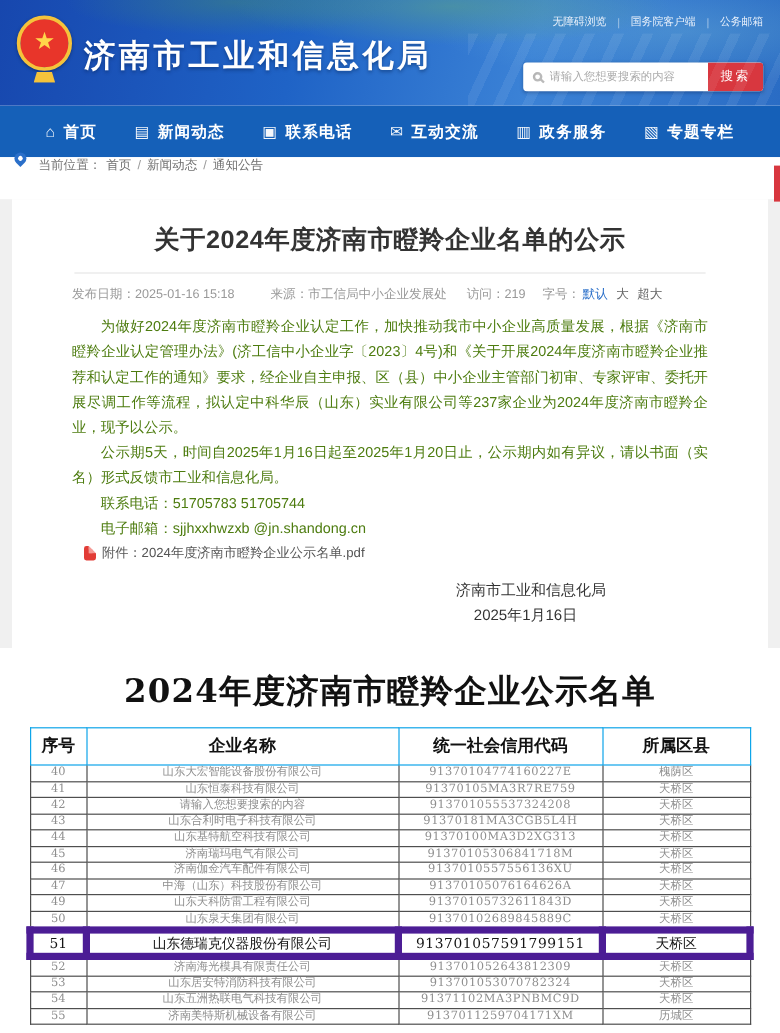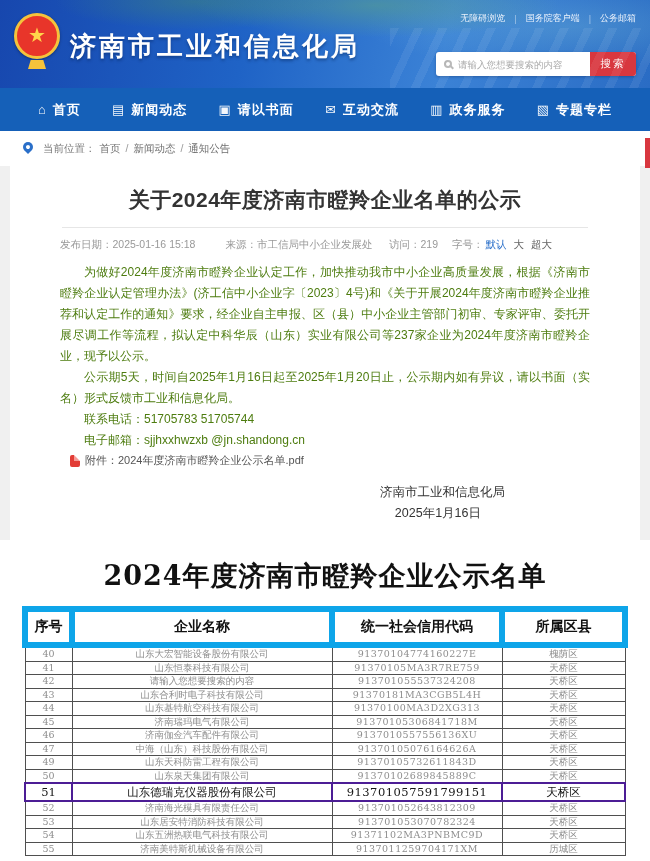--- a/index.html
+++ b/index.html
@@ -45,21 +45,21 @@
       color:#fff;font-size:10.5px;border:none;cursor:pointer;letter-spacing:2px;}
 
   
   .main-nav{height:43px;background:var(--nav-blue);display:flex;align-items:center;
       justify-content:space-between;padding:0 38px;}
   .nav-item{display:flex;align-items:center;gap:6px;color:#fff;font-size:13px;
       font-weight:700;cursor:pointer;letter-spacing:1px;}
   .nav-ico{font-size:13px;font-weight:400;opacity:.95;}
 
   
-  .breadcrumb{height:35px;background:#fff;display:flex;align-items:center;padding-left:23px;
+  .breadcrumb{height:35px;background:#fff;display:flex;padding-left:12px;
       font-size:10.5px;color:#777;}
   .pin{width:10px;height:10px;background:var(--link-blue);border-radius:50% 50% 50% 0;
       transform:rotate(-45deg);position:relative;margin:-4px 10px 0 0;flex:0 0 auto;}
   .pin::after{content:'';position:absolute;inset:3px;background:#fff;border-radius:50%;}
   .bc-label{margin-right:4px;}
   .bc-link{cursor:pointer;color:#707070;}
   .bc-sep{margin:0 5px;color:#999;}
   .red-sliver{position:absolute;right:0;top:138px;width:5px;height:30px;
       background:var(--search-button-red);cursor:pointer;}
 
@@ -87,26 +87,26 @@
   .signature{display:flex;flex-direction:column;align-items:flex-end;padding-right:85px;
       margin-top:14px;font-size:12.5px;color:#333;line-height:21px;}
   .sig-date{padding-right:24px;}
 
   
   .table-section{background:#fff;padding-top:10px;}
   .table-title{font-family:"DejaVu Serif","Liberation Serif",serif;font-size:27px;
       font-weight:700;text-align:center;color:#111;letter-spacing:1px;margin-top:8px;}
   table.list{border-collapse:collapse;width:600px;margin:12px auto 0;table-layout:fixed;
       font-family:"DejaVu Serif","Liberation Serif",serif;}
-  table.list th{border:6px solid #0ea5e9;font-size:14px;font-weight:700;color:#111;
+  table.list th{border:1px solid #0ea5e9;font-size:14px;font-weight:700;color:#111;
       padding:6px 0;background:#fff;}
   table.list td{border:1px solid #4f4f4f;font-size:9.5px;color:#8e8e8e;text-align:center;
       height:12.5px;line-height:12.5px;padding:0;white-space:nowrap;overflow:hidden;}
   table.list td.code{letter-spacing:.5px;}
-  table.list tr.hl td{border:2px solid #4c1d95;color:#141414;font-size:11.5px;height:16px;line-height:16px;}
+  table.list tr.hl td{border:6px solid #4c1d95;color:#141414;font-size:11.5px;height:16px;line-height:16px;}
 </style>
 </head>
 <body>
 
 <header class="banner">
   <div class="emblem">
     <div class="emblem-circle">
       <span class="emblem-star">★</span>
     </div>
     <div class="emblem-tassel"></div>
@@ -130,21 +130,21 @@
     <div class="nav-item">
       <span class="nav-ico">⌂</span>
       <span class="nav-label">首页</span>
     </div>
     <div class="nav-item">
       <span class="nav-ico">▤</span>
       <span class="nav-label">新闻动态</span>
     </div>
     <div class="nav-item">
       <span class="nav-ico">▣</span>
-      <span class="nav-label">请以书面</span>
+      <span class="nav-label">联系电话</span>
     </div>
     <div class="nav-item">
       <span class="nav-ico">✉</span>
       <span class="nav-label">互动交流</span>
     </div>
     <div class="nav-item">
       <span class="nav-ico">▥</span>
       <span class="nav-label">政务服务</span>
     </div>
     <div class="nav-item">

